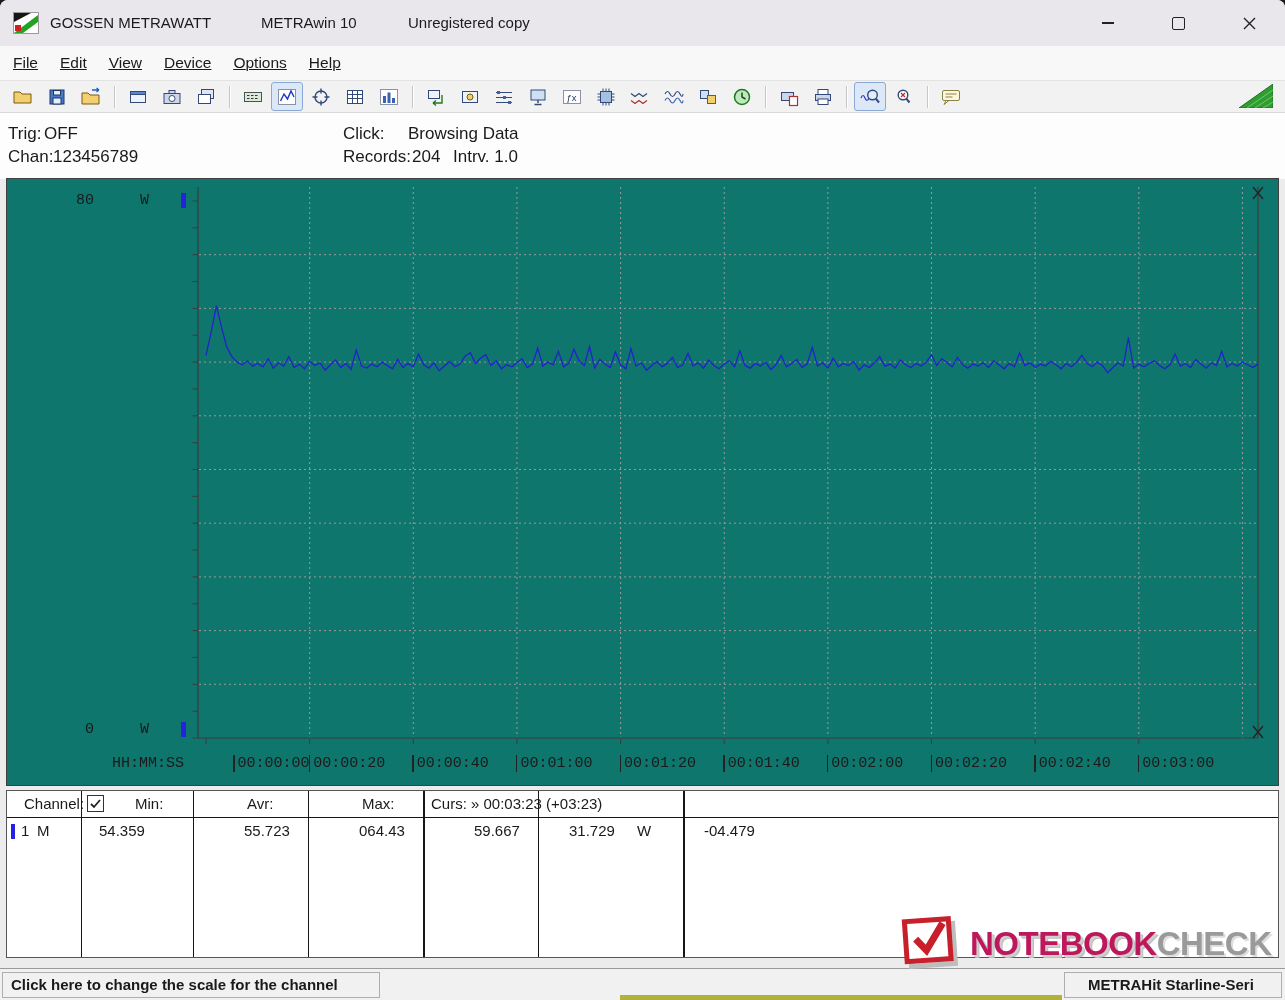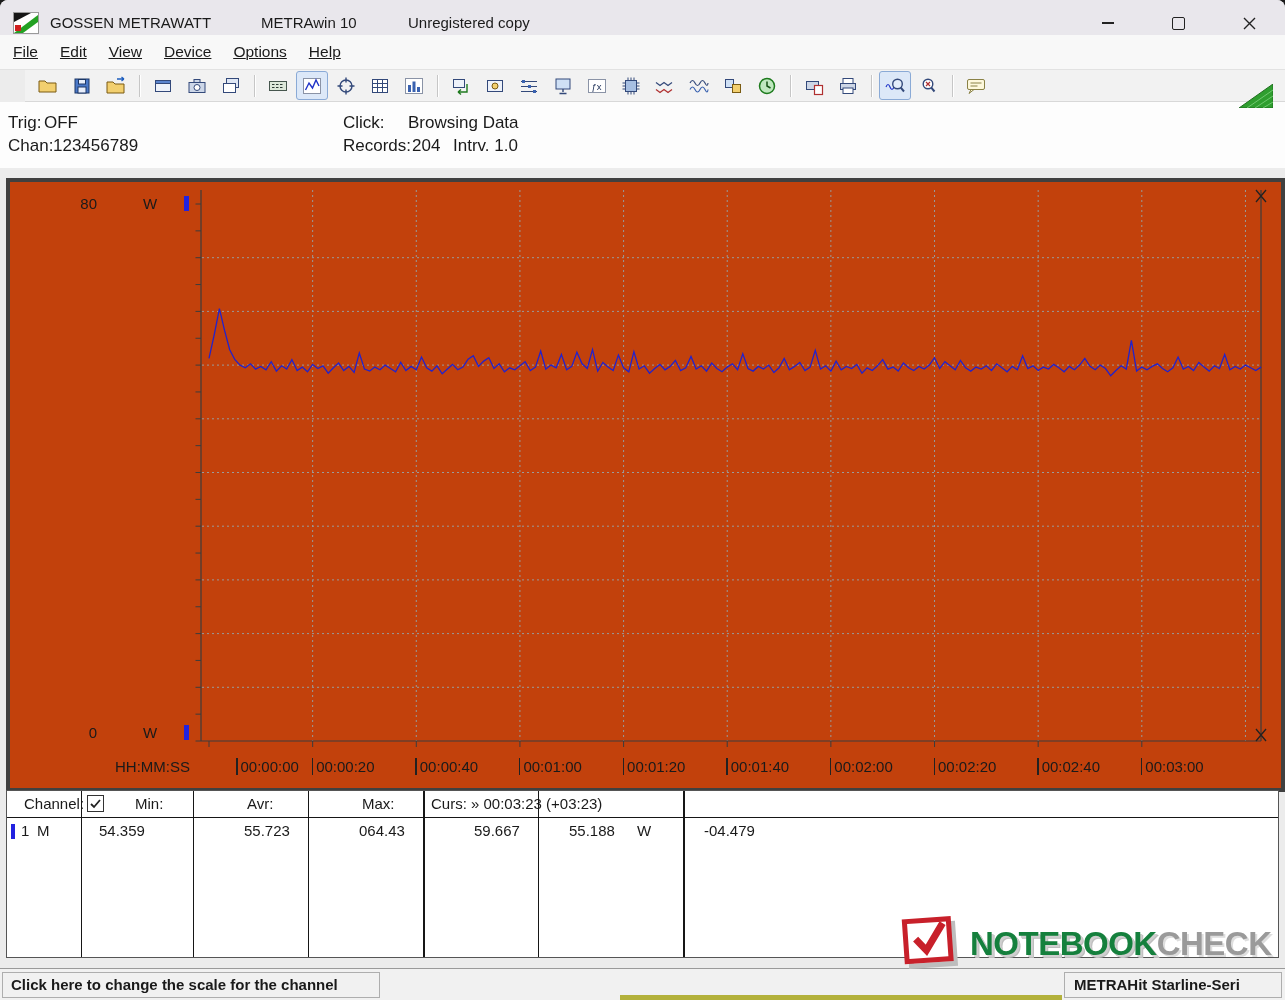--- a/index.html
+++ b/index.html
@@ -1,64 +1,64 @@
 <!DOCTYPE html>
 <html><head>
 <meta charset="utf-8">
 <style>
   html,body{margin:0;padding:0;background:#1b1b1b;}
   #root{position:relative;width:1285px;height:1000px;background:#ececec;overflow:hidden;
         border-radius:8px 8px 0 0;font-family:"Liberation Sans","DejaVu Sans",sans-serif;color:#1a1a1a;}
   
-  .titlebar{position:relative;height:35px;background:#e9e7ec;font-size:15px;}
+  .titlebar{position:relative;height:46px;background:#e9e7ec;font-size:15px;}
   .titlebar .tb-text{position:absolute;top:0;line-height:46px;white-space:pre;}
   .t1{left:50px;} .t2{left:261px;} .t3{left:408px;}
   .app-icon{position:absolute;left:13px;top:12px;}
   .wbtn{position:absolute;top:0;width:46px;height:46px;display:flex;align-items:center;justify-content:center;}
   .wbtn.min{left:1085px;} .wbtn.max{left:1155px;} .wbtn.close{left:1226px;}
   .glyph-min{width:12px;height:1.5px;background:#222;}
   .glyph-max{width:11px;height:11px;border:1.4px solid #222;border-radius:2px;}
   
   .menubar{height:34px;background:#f8f8f8;border-bottom:1px solid #e2e2e2;display:flex;align-items:center;padding-left:2px;font-size:15.5px;text-decoration:underline;}
   .menu-item{display:inline-block;padding:0 11px;line-height:32px;cursor:default;}
   .menu-item::first-letter{text-decoration:underline;}
   
-  .toolbar{height:31px;background:#f2f2f2;border-bottom:1px solid #d8d8d8;display:flex;align-items:center;padding-left:6px;margin-left:25px;}
+  .toolbar{height:31px;background:#f2f2f2;border-bottom:1px solid #d8d8d8;display:flex;align-items:center;padding-left:6px;}
   .tb-btn{width:30px;height:27px;display:flex;align-items:center;justify-content:center;border:1px solid transparent;border-radius:3px;margin:0 1px;}
   .tb-btn.pressed{background:#dce8f8;border-color:#8aaad6;}
   .tb-sep{width:1px;height:22px;background:#c6c6c6;box-shadow:1px 0 0 #fff;margin:0 6px;}
   .grip{position:absolute;left:1239px;top:84px;z-index:3;}
   
   .infobar{position:relative;height:66px;background:#fdfdfd;font-size:17px;}
   .infobar span{position:absolute;white-space:pre;height:18px;line-height:18px;}
   
-  .chart-panel{position:absolute;left:6px;top:178px;width:1271px;height:606px;background:#c2410c;border:4px solid #404040;}
+  .chart-panel{position:absolute;left:6px;top:178px;width:1271px;height:606px;background:#0f766e;border:1px solid #404040;font-family:Liberation Mono, monospace;}
   .chart-panel .ylab{position:absolute;font-size:15px;width:30px;text-align:right;}
   .chart-panel .yunit{position:absolute;font-size:15px;}
   .ymark{position:absolute;left:174px;width:5px;height:15px;background:#2222e0;}
   #plot{position:absolute;left:0;top:0;}
   .xaxis-title{position:absolute;left:105px;top:576px;font-size:15px;}
   .xlab{position:absolute;top:576px;display:flex;gap:3px;height:18px;font-size:15px;line-height:18px;}
   .xlab-tick{width:1.5px;height:17px;background:#222;}
   
   .table-panel{position:absolute;left:6px;top:790px;width:1271px;height:166px;background:#fff;border:1px solid #555;font-size:15px;}
   .table-panel span{position:absolute;white-space:pre;height:18px;line-height:18px;}
   .vl{position:absolute;top:0;bottom:0;width:1px;background:#161616;}
   .vl.bold{width:2px;}
   .hl{position:absolute;left:0;right:0;top:26px;height:1px;background:#161616;}
   .chk{position:absolute;left:80px;top:4px;width:15px;height:15px;border:1px solid #333;background:#fff;display:flex;align-items:center;justify-content:center;}
   .row-marker{position:absolute;left:4px;top:33px;width:4px;height:15px;background:#2222e0;}
   
   .statusbar{position:absolute;left:0;top:968px;width:1285px;height:32px;background:#f1f1f1;border-top:1px solid #9a9a9a;font-size:15px;font-weight:bold;}
   .sb-left{position:absolute;left:2px;top:3px;width:368px;height:24px;line-height:24px;border:1px solid #aeaeae;padding-left:8px;background:#f1f1f1;}
-  .sb-right{position:absolute;left:1064px;top:3px;right:3px;height:24px;line-height:24px;border:1px solid #aeaeae;padding-left:9px;background:#f1f1f1;}
+  .sb-right{position:absolute;left:1064px;top:3px;right:3px;height:24px;line-height:24px;border:1px solid #aeaeae;padding-left:23px;background:#f1f1f1;}
   .bottom-strip{position:absolute;left:620px;top:995px;width:442px;height:5px;background:#b3b13b;}
   
   .watermark{position:absolute;left:898px;top:914px;display:flex;align-items:center;z-index:6;}
-  .wm-red{font-size:33px;font-weight:bold;color:#15803d;letter-spacing:-0.5px;margin-left:6px;
+  .wm-red{font-size:33px;font-weight:bold;color:#be185d;letter-spacing:-0.5px;margin-left:6px;
           text-shadow:2px 2px 0 #cfcfcf,3px 3px 0 #bdbdbd;}
   .wm-gray{font-size:33px;font-weight:bold;color:#9a9a9a;letter-spacing:-0.5px;
           text-shadow:2px 2px 0 #dedede;}
 </style>
 </head>
 <body>
 
 <div id="root">
 
   <div class="titlebar">
@@ -423,21 +423,21 @@
     <span style="left:355px;top:4px">Max:</span>
     <span style="left:424px;top:4px">Curs: » 00:03:23 (+03:23)</span>
 
     <div class="row-marker"></div>
     <span style="left:14px;top:31px">1</span>
     <span style="left:30px;top:31px">M</span>
     <span style="left:92px;top:31px">54.359</span>
     <span style="left:237px;top:31px">55.723</span>
     <span style="left:352px;top:31px">064.43</span>
     <span style="left:467px;top:31px">59.667</span>
-    <span style="left:562px;top:31px">55.188</span>
+    <span style="left:562px;top:31px">31.729</span>
     <span style="left:630px;top:31px">W</span>
     <span style="left:697px;top:31px">-04.479</span>
   </div>
 
   <div class="statusbar">
     <div class="sb-left">Click here to change the scale for the channel</div>
     <div class="sb-right">METRAHit Starline-Seri</div>
   </div>
   <div class="bottom-strip"></div>
 

